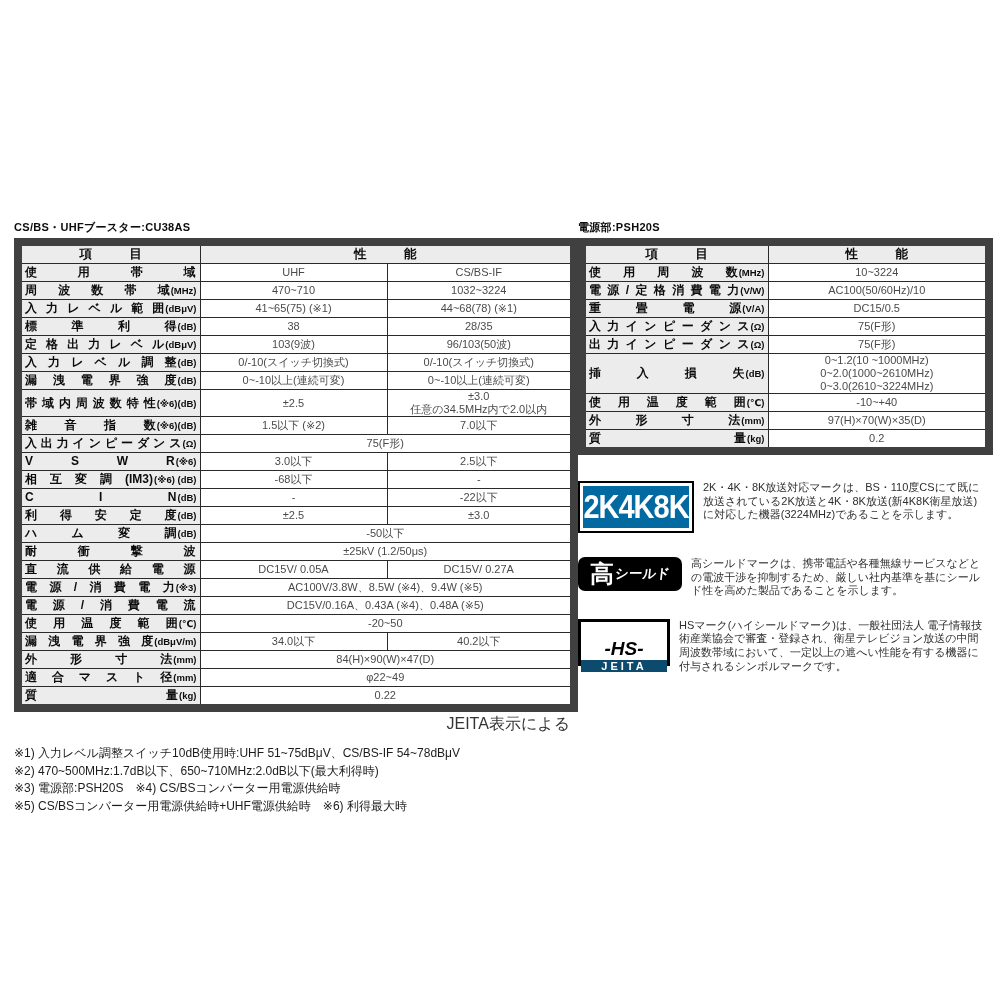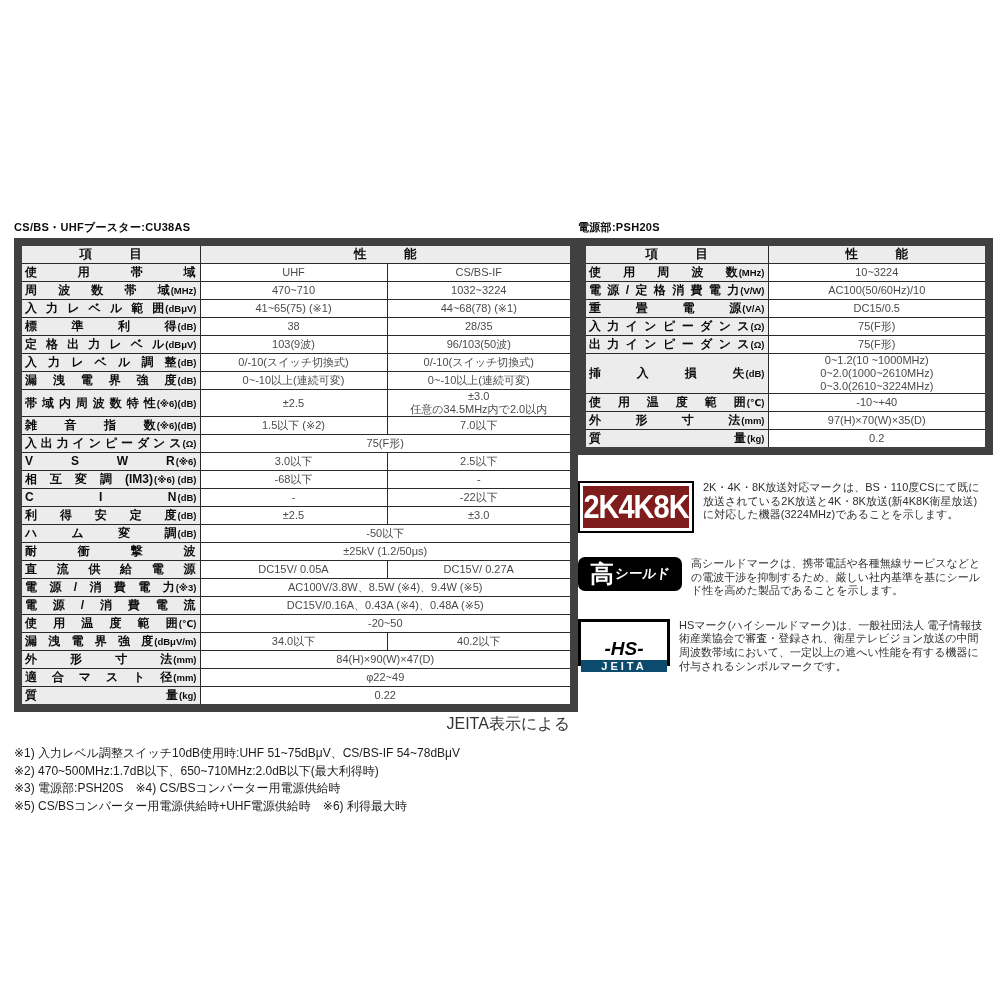--- a/index.html
+++ b/index.html
@@ -29,21 +29,21 @@
   td.valcell .ln{line-height:13px;}
 
   .jeita-note{width:100%;text-align:right;font-size:16px;color:#333;margin-top:2px;}
   .footnotes{margin-top:10px;font-size:12px;line-height:17.5px;color:#1c1c1c;}
 
   
   .mark-row{display:flex;align-items:flex-start;margin-top:22px;}
   .mark-row .desc{flex:1 1 auto;font-size:11px;line-height:13.6px;color:#2e2e2e;margin-left:9px;}
 
   .logo-2k{
-    width:112px;height:48px;flex:0 0 112px;background:#7f1d1d;border:2px solid #000;
+    width:112px;height:48px;flex:0 0 112px;background:#0369a1;border:2px solid #000;
     box-shadow:inset 0 0 0 3px #fff;display:flex;align-items:center;justify-content:center;
   }
   .logo-2k span{
     color:#fff;font-weight:bold;font-size:29px;letter-spacing:-1px;
     transform:scaleY(1.12);white-space:nowrap;
   }
   .logo-shield{
     width:104px;height:34px;flex:0 0 104px;background:#000;border-radius:7px;
     display:flex;align-items:center;justify-content:center;color:#fff;
   }

